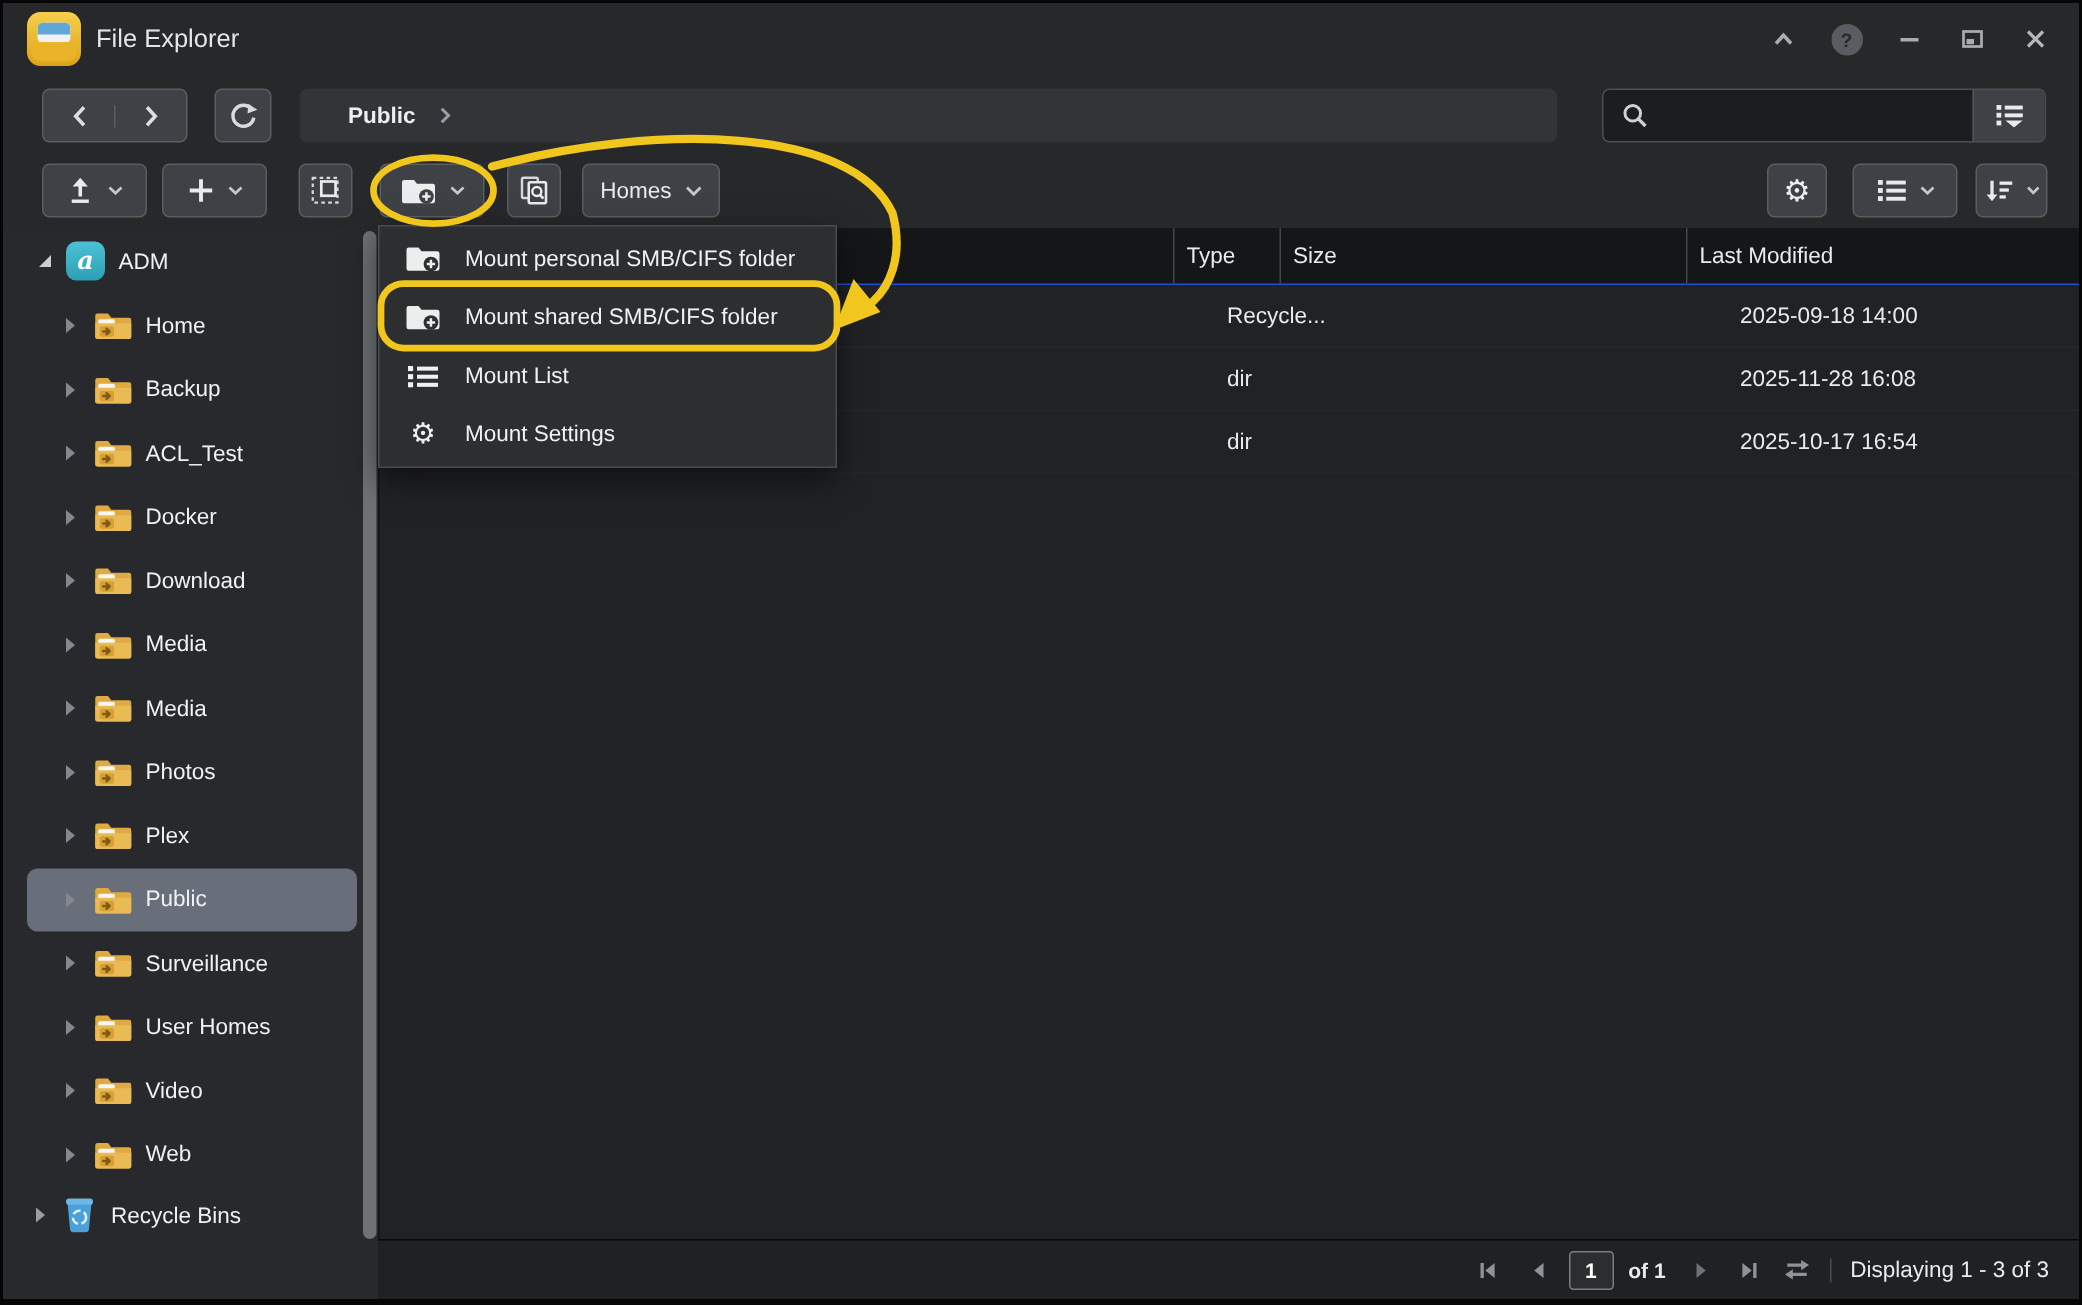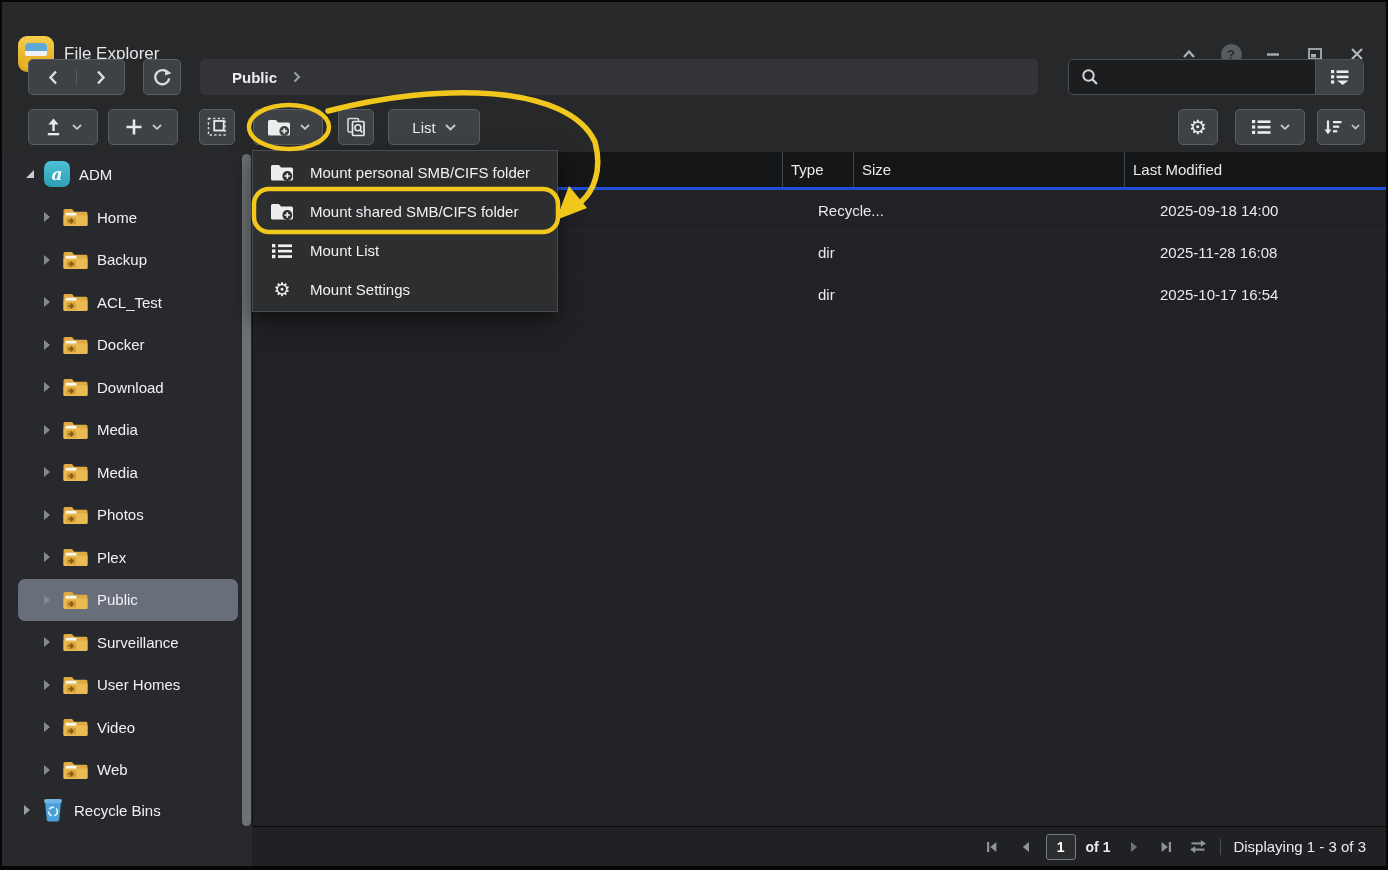--- a/index.html
+++ b/index.html
@@ -3,21 +3,21 @@
 <meta charset="utf-8">
 <style>
   * { margin:0; padding:0; box-sizing:border-box; }
   html,body { background:#000; }
   body { font-family:"Liberation Sans","DejaVu Sans",sans-serif; }
 
   .window{ position:relative; width:1388px; height:870px; background:#26282a;
     border:2px solid #060606; border-bottom-width:4px; overflow:hidden; color:#e9eaec; }
 
   
-  .titlebar{ position:absolute; left:0; top:0; right:0; height:48px;margin-top:28px; }
+  .titlebar{ position:absolute; left:0; top:0; right:0; height:48px; }
   .appicon{ position:absolute; left:16px; top:6px; width:36px; height:36px; border-radius:9px;
     background:linear-gradient(180deg,#f6cf4b,#dfa11a); overflow:hidden; }
   .appicon .doc{ position:absolute; left:7px; top:7px; width:22px; height:14px; border-radius:4px; background:#eef2f4; overflow:hidden;}
   .appicon .doc .band{ position:absolute; left:0; top:0; right:0; height:8px; background:#5fa8d5; }
   .appicon .front{ position:absolute; left:3px; bottom:3px; width:30px; height:13px; border-radius:3px 3px 6px 6px; background:#e9b32a; }
   .wtitle{ position:absolute; left:62px; top:0; height:48px; line-height:48px; font-size:17px; color:#e4e5e7; }
   .winctl{ position:absolute; right:18px; top:0; height:48px; display:flex; align-items:center; gap:20px; }
   .wbtn{ width:22px; height:22px; display:flex; align-items:center; justify-content:center; cursor:default; }
   .helpcirc{ width:21px; height:21px; border-radius:50%; background:#595d62; color:#26282a; font-weight:bold; font-size:13px;
     display:flex; align-items:center; justify-content:center; }
@@ -61,21 +61,21 @@
   .ccol{ width:0; height:0; border-top:5px solid transparent; border-bottom:5px solid transparent; border-left:6px solid #85888c; }
   .tree-item .ccol{ margin-right:12px; }
   .folder-ic{ display:flex; margin-right:8px; }
   .tree-recycle{ height:38px; display:flex; align-items:center; padding-left:22px; font-size:15px; color:#f0f1f3; }
   .tree-recycle .ccol{ margin-right:12px; border-left-color:#9a9da1; }
   .tree-recycle svg{ margin-right:10px; }
   .sb-thumb{ position:absolute; right:1px; top:2px; width:9px; height:672px; border-radius:5px; background:#6f7275; }
 
   
   .main{ position:absolute; left:250px; top:150px; right:0; bottom:40px; background:#212225; border-left:1px solid #121314; }
-  .thead{ display:grid; grid-template-columns:529px 71px 271px 1fr; height:38px; background:#141618; border-bottom:3px solid #1d4ed8; }
+  .thead{ display:grid; grid-template-columns:529px 71px 271px 1fr; height:38px; background:#141618; border-bottom:1px solid #1d4ed8; }
   .thead .hc{ display:flex; align-items:center; padding-left:8px; font-size:15px; color:#e9eaeb; }
   .thead .hc.bord{ border-left:1px solid #42454a; }
   .t-row{ display:grid; grid-template-columns:537px 71px 271px 1fr; height:42px; align-items:center;
     border-bottom:1px solid rgba(255,255,255,0.025); font-size:15px; color:#e9eaec;margin-left:28px; }
 
   
   .statusbar{ position:absolute; left:250px; right:0; bottom:0; height:40px; background:#1f2124; border-top:1px solid #080909;
     display:flex; align-items:center; justify-content:flex-end; padding-right:20px; }
   .pg{ display:flex; align-items:center; justify-content:center; width:20px; height:20px; }
   .pagebox{ width:30px; height:26px; background:#2b2d2f; border:1px solid #7a7d82; border-radius:3px;
@@ -220,21 +220,21 @@
     </div>
     <div class="btn w36 ml15">
       <svg width="20" height="20">
         <rect x="2" y="1.5" width="10.5" height="13.5" rx="1" fill="none" stroke="#d6d8da" stroke-width="1.6"></rect>
         <rect x="6.5" y="4.5" width="11.5" height="14" rx="1" fill="#3e4145" stroke="#e9eaec" stroke-width="1.7"></rect>
         <circle cx="11.9" cy="10.7" r="3" fill="none" stroke="#e9eaec" stroke-width="1.6"></circle>
         <line x1="14" y1="13" x2="16.3" y2="15.4" stroke="#e9eaec" stroke-width="1.8"></line>
       </svg>
     </div>
     <div class="btn split w92 ml14">
-      <span class="morelabel">List</span>
+      <span class="morelabel">Homes</span>
       <svg width="11" height="7">
           <polyline points="1,1 5.5,5.5 10,1" fill="none" stroke="#c6c9cc" stroke-width="1.9"></polyline>
         </svg>
     </div>
     <div class="tspacer"></div>
     <div class="btn w40">
       <span class="gearglyph">⚙</span>
     </div>
     <div class="btn split w70 ml17">
       <svg width="20" height="16">

